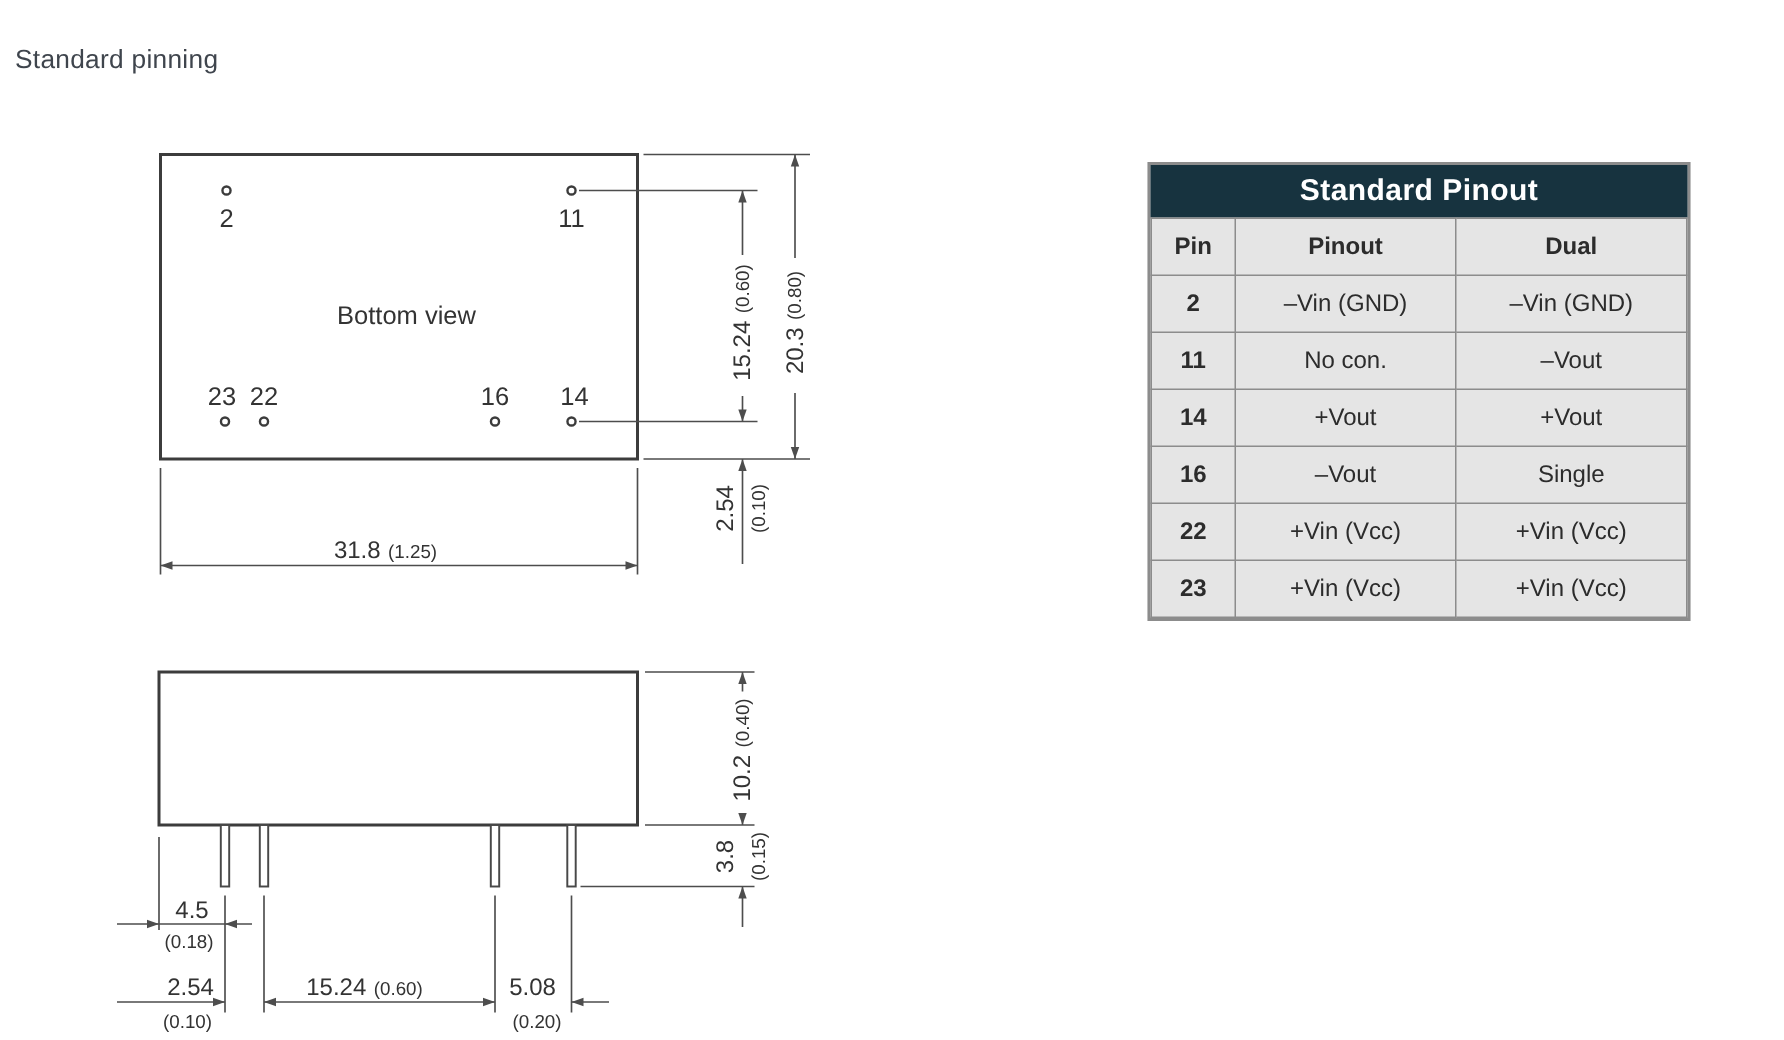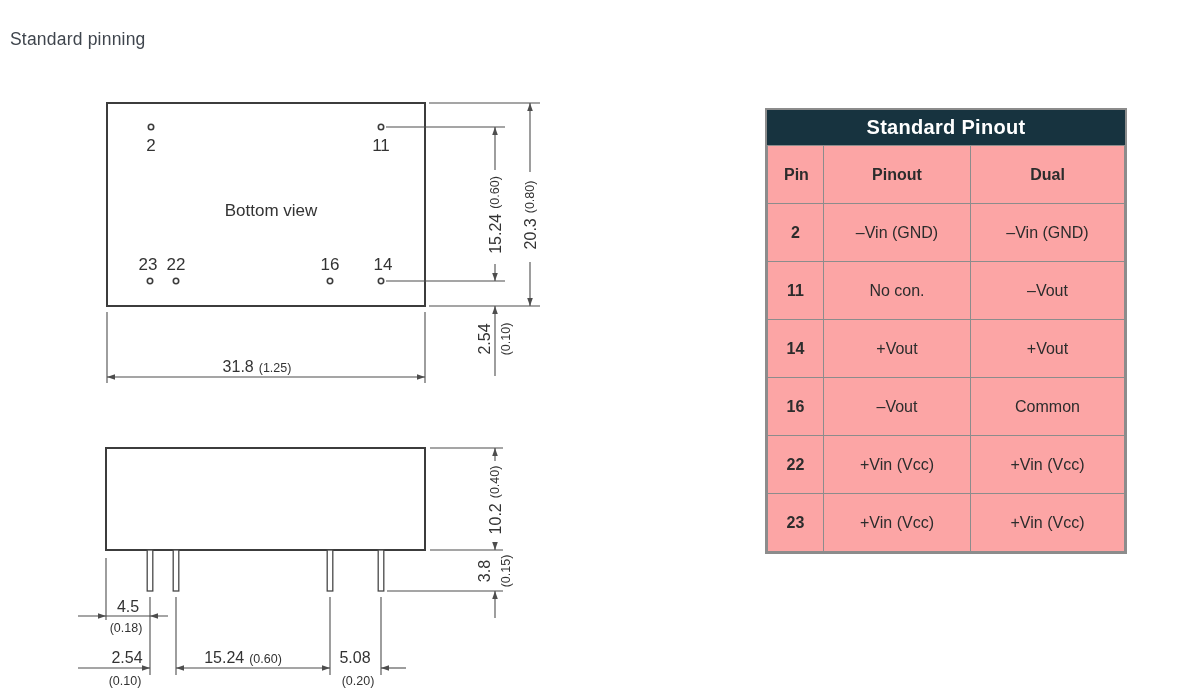--- a/index.html
+++ b/index.html
@@ -12,26 +12,26 @@
   .thin{stroke:#4d4d4d;stroke-width:1.1px;}
   .arr{fill:#4d4d4d;stroke:none;}
   .hole{fill:#ffffff;stroke:#3c3c3c;stroke-width:1.6px;}
   text{fill:#333;font-family:"Liberation Sans",sans-serif;}
   .f17{font-size:17px;}
   .f16{font-size:16px;}
   .f12{font-size:12.5px;}
   .mid{text-anchor:middle;}
   .cen{dominant-baseline:central;}
   
-  .pinout{position:absolute;left:765px;top:88px;width:358px;border:2px solid #8c8c8c;background:#fca5a5;}
+  .pinout{position:absolute;left:765px;top:88px;width:358px;border:2px solid #8c8c8c;background:#e5e5e5;}
   .pinout-title{background:#17333f;color:#ffffff;font-weight:bold;font-size:20px;
                 text-align:center;height:35px;line-height:35px;letter-spacing:0.3px;}
   .pinout table{border-collapse:collapse;width:100%;table-layout:fixed;}
   .pinout th,.pinout td{border:1.5px solid #8c8c8c;text-align:center;font-size:16px;
-                        height:25px;color:#2c2c2c;padding:16px;overflow:hidden;}
+                        height:25px;color:#2c2c2c;padding:6px;overflow:hidden;}
   .pinout th{font-weight:bold;}
   .pin-col{font-weight:bold;}
 </style>
 </head>
 <body>
 
 <div id="page">
 
   <div id="page-title">Standard pinning</div>
 
@@ -186,21 +186,21 @@
         <td>–Vout</td>
       </tr>
       <tr>
         <td class="pin-col">14</td>
         <td>+Vout</td>
         <td>+Vout</td>
       </tr>
       <tr>
         <td class="pin-col">16</td>
         <td>–Vout</td>
-        <td>Common</td>
+        <td>Single</td>
       </tr>
       <tr>
         <td class="pin-col">22</td>
         <td>+Vin (Vcc)</td>
         <td>+Vin (Vcc)</td>
       </tr>
       <tr>
         <td class="pin-col">23</td>
         <td>+Vin (Vcc)</td>
         <td>+Vin (Vcc)</td>

